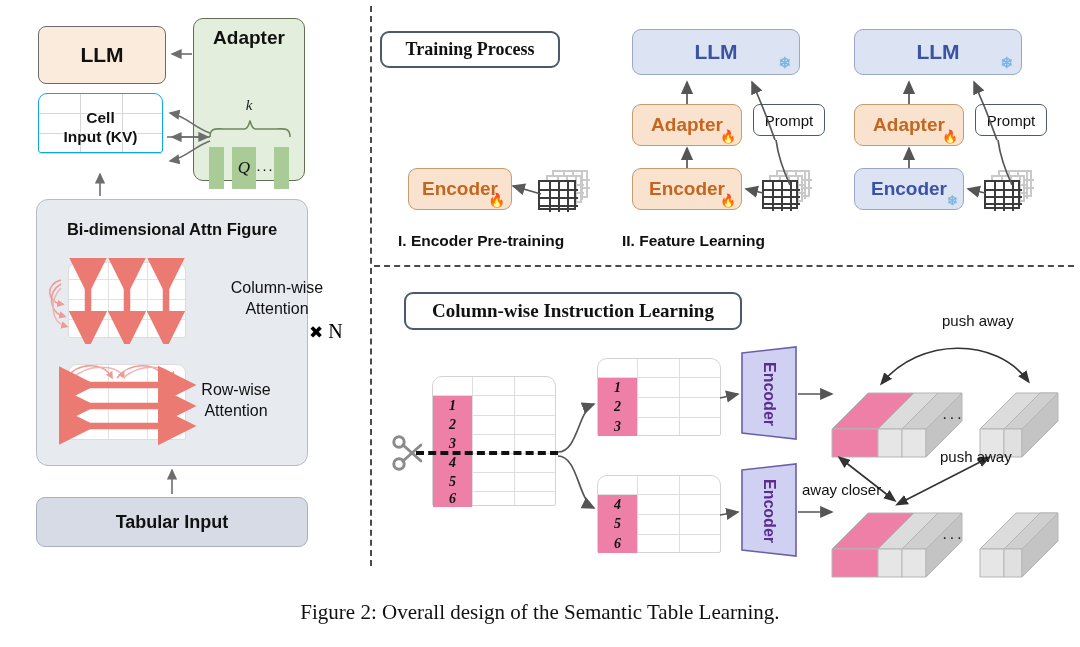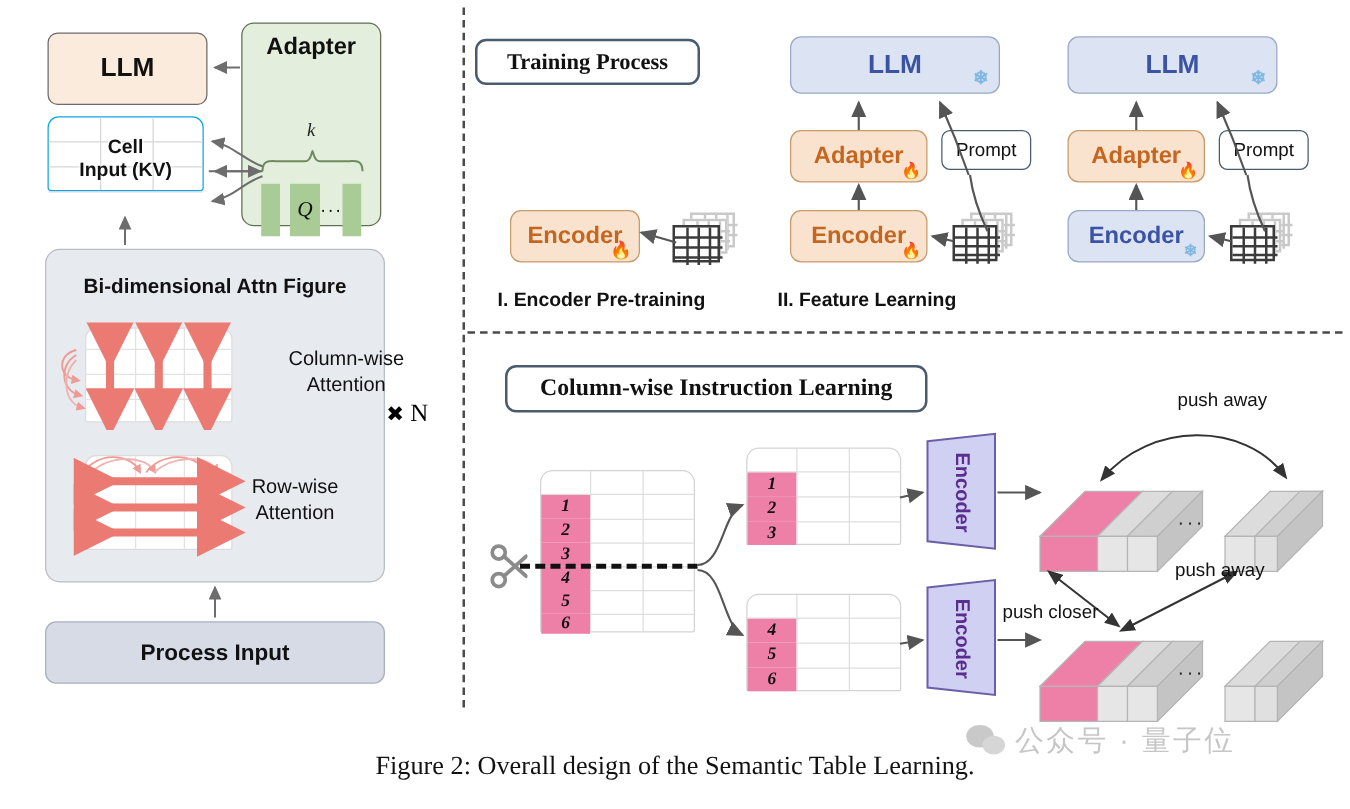--- a/index.html
+++ b/index.html
@@ -280,21 +280,21 @@
       <div>Attention</div>
     </div>
   </div>
 
   <div class="abs xn">
     <span style="font-family:'DejaVu Sans',sans-serif; font-weight:bold; font-size:17px;">✖</span>
     <span>N</span>
   </div>
 
   <div class="abs tabular">
-    <span>Process Input</span>
+    <span>Tabular Input</span>
   </div>
 
   <div class="abs vdiv"></div>
   <div class="abs hdiv"></div>
 
   <div class="abs pill pill-training">
     <span>Training Process</span>
   </div>
 
   <div class="abs nodebox n-orange" style="left:408px; top:168px; width:104px; height:42px; font-size:19px;">
@@ -590,29 +590,20 @@
         </marker>
     </defs>
 
     <line x1="20" y1="28" x2="74" y2="70" stroke="#333" stroke-width="1.6" marker-start="url(#b1s)" marker-end="url(#b1)"></line>
 
     <line x1="78" y1="74" x2="168" y2="28" stroke="#333" stroke-width="1.6" marker-start="url(#b1s)" marker-end="url(#b1)"></line>
   </svg>
 
   <div class="pushlbl" style="left:942px; top:312px;">push away</div>
   <div class="pushlbl" style="left:940px; top:448px;">push away</div>
-  <div class="pushlbl" style="left:802px; top:481px;">push closer</div>
-
-  <div class="watermark">
-    <span class="wm-bubble">
-      <svg width="34" height="26" viewBox="0 0 34 26">
-        <ellipse cx="12" cy="10" rx="11" ry="9" fill="#c9c9c9"></ellipse>
-        <ellipse cx="23" cy="17" rx="9" ry="7.5" fill="#d6d6d6"></ellipse>
-      </svg>
-    </span>
-    <span>公众号 · 量子位</span>
-  </div>
+  <div class="pushlbl" style="left:802px; top:481px;">away closer</div>
+
 
   <div class="caption">
     <span>Figure 2: Overall design of the Semantic Table Learning.</span>
   </div>
 
 </div>
 
 </body></html>

